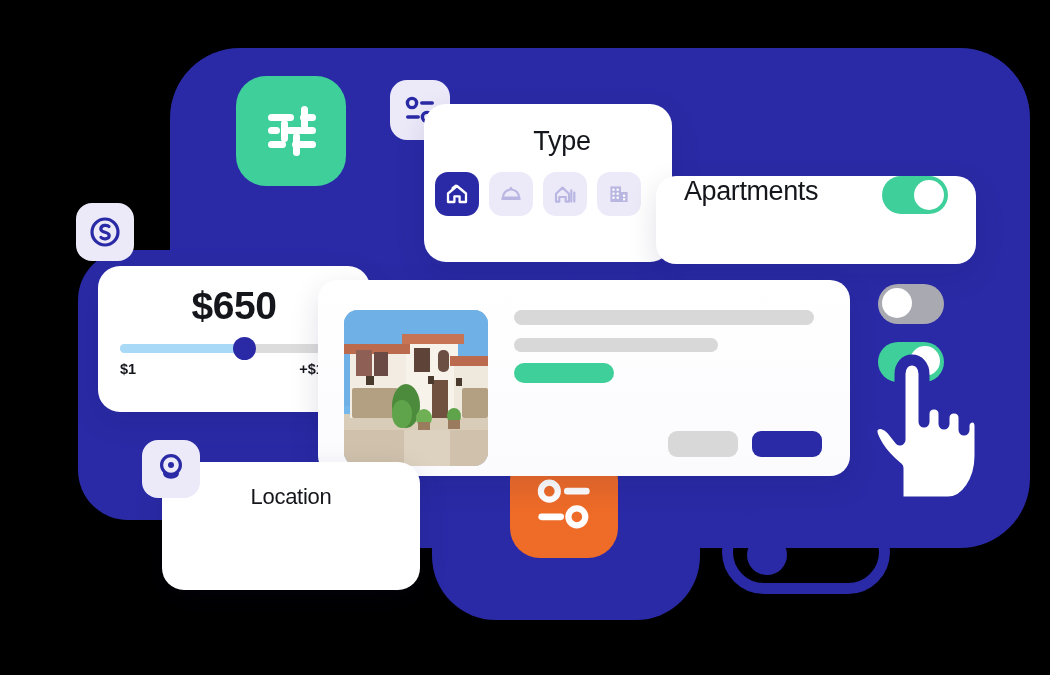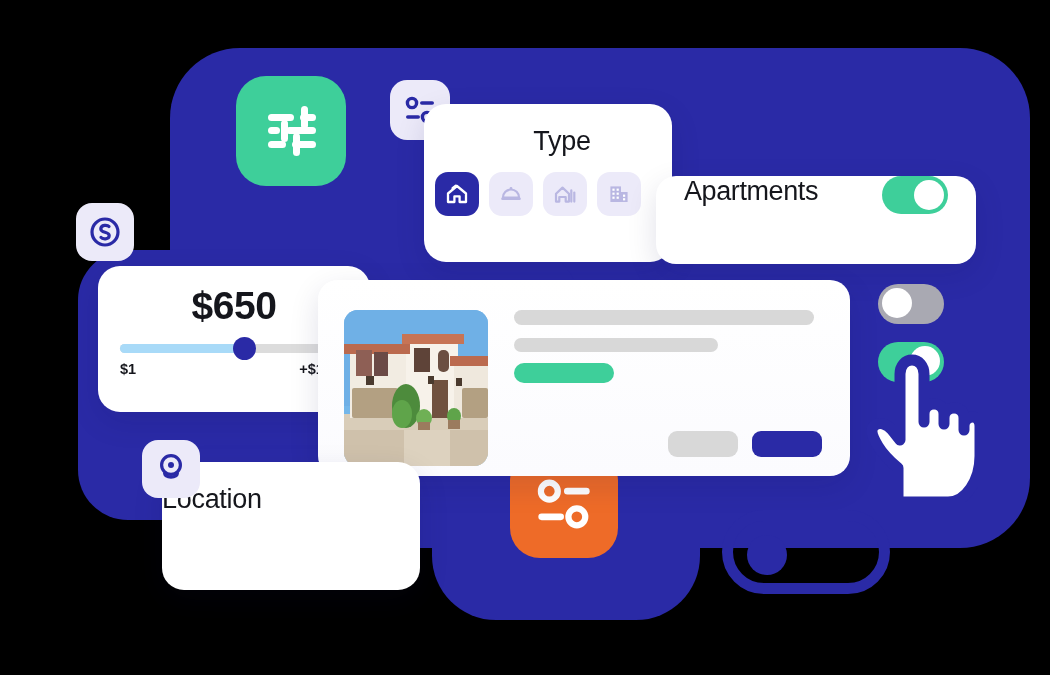--- a/index.html
+++ b/index.html
@@ -333,22 +333,22 @@
 
   
   #location-card {
     left: 162px;
     top: 462px;
     width: 258px;
     height: 128px;
     border-radius: 22px;
   }
   #location-title {
-    text-align: left;
-    font-size: 27px;
+    text-align: center;
+    font-size: 22px;
     font-weight: 500;
     color: #15161c;
     margin-top: 22px;
     letter-spacing: -0.3px;
   }
   #location-select {
     position: absolute;
     left: 22px;
     top: 68px;
     width: 214px;

